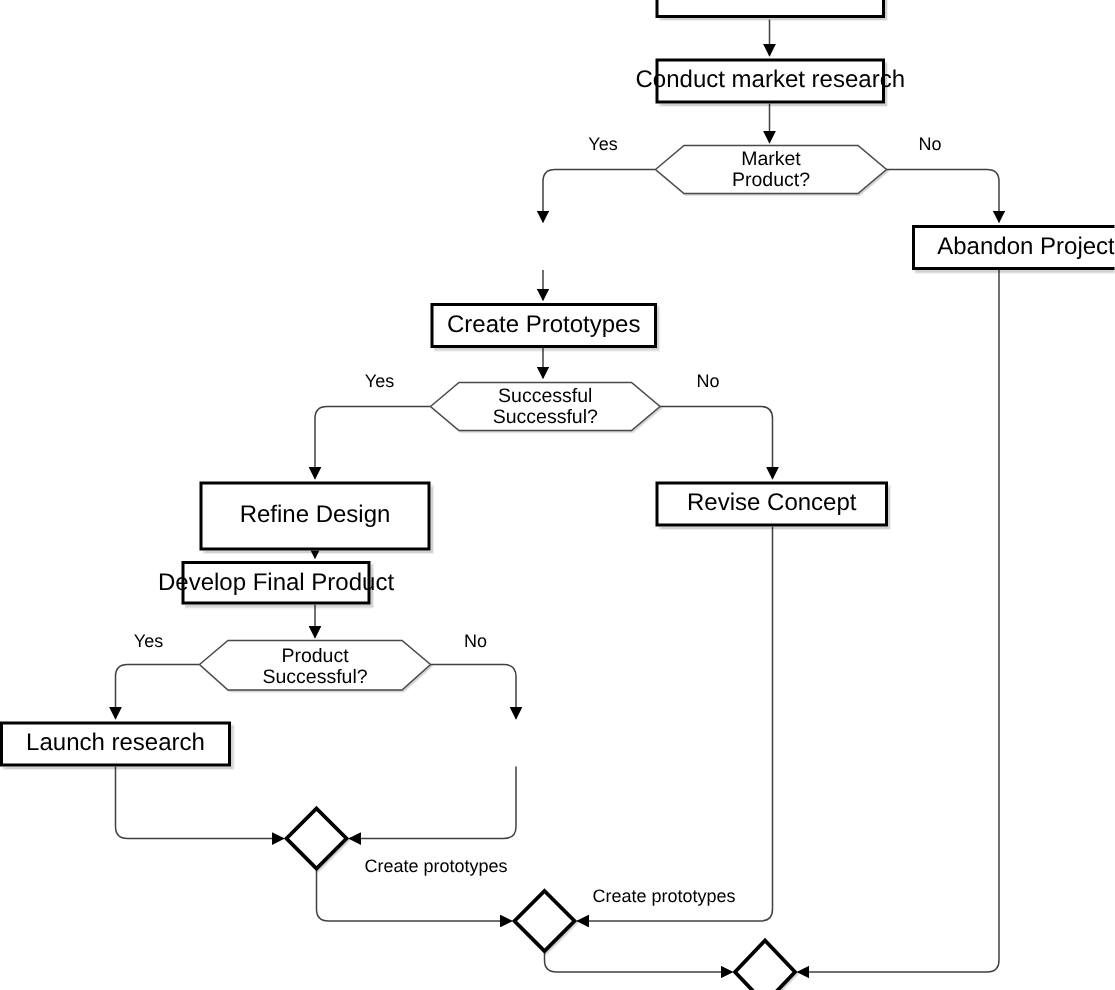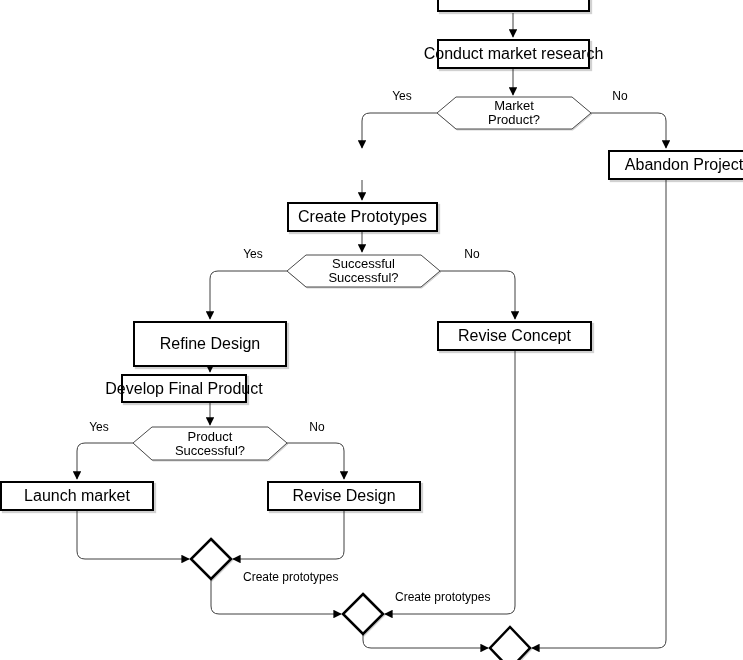--- a/index.html
+++ b/index.html
@@ -122,23 +122,22 @@
   <div class="node" style="left:608px; top:150px; width:152px; height:30px;">Abandon Project</div>
 
   <div class="node" style="left:287px; top:202px; width:151px; height:30px;">Create Prototypes</div>
 
   <div class="node" style="left:133px; top:321px; width:154px; height:46px;">Refine Design</div>
 
   <div class="node" style="left:437px; top:321px; width:155px; height:30px;">Revise Concept</div>
 
   <div class="node" style="left:121px; top:374px; width:126px; height:29px;">Develop Final Product</div>
 
-  <div class="node" style="left:0px; top:481px; width:154px; height:30px;">Launch market</div>
+  <div class="node" style="left:0px; top:481px; width:154px; height:30px;">Launch research</div>
 
-  <div class="node" style="left:267px; top:481px; width:154px; height:30px;">Revise Design</div>
 
   <div class="hex-label" style="left:437px; top:97px; width:154px; height:32px;">
     <span>Market</span>
     <span>Product?</span>
   </div>
 
   <div class="hex-label" style="left:287px; top:255px; width:153px; height:32px;">
     <span>Successful</span>
     <span>Successful?</span>
   </div>

